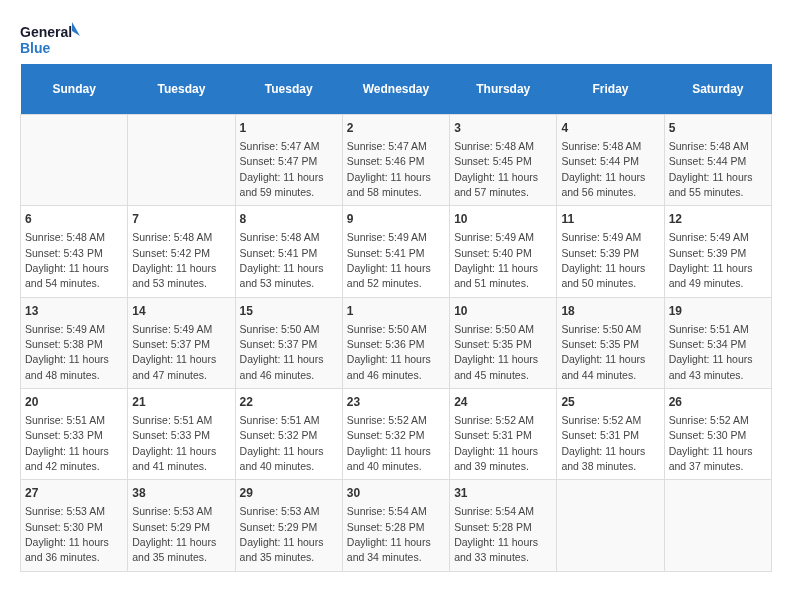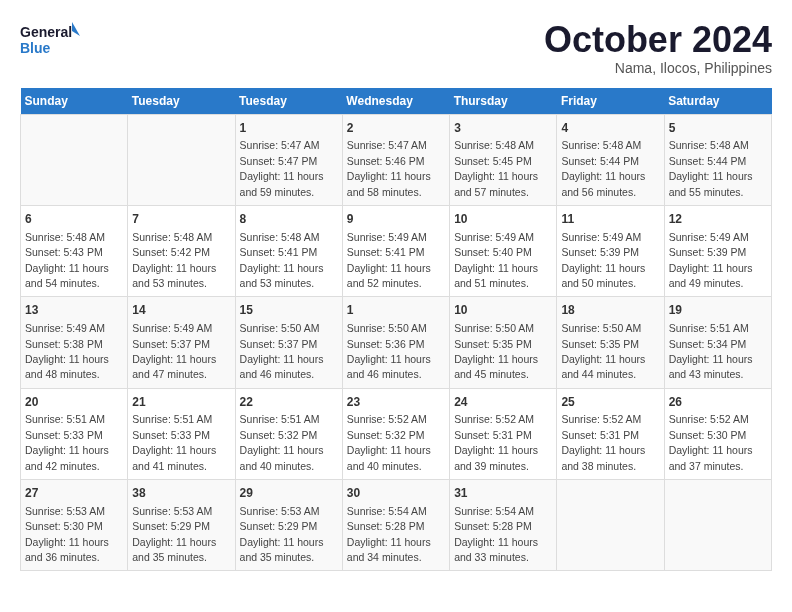--- a/index.html
+++ b/index.html
@@ -7,21 +7,21 @@
       font-family: Arial, sans-serif;
       background: #fff;
       width: 792px;
       min-height: 612px;
       padding: 20px;
     }
     .header-area {
       display: flex;
       justify-content: space-between;
       align-items: flex-start;
-      margin-bottom: 12px;
+      margin-bottom: 4px;
     }
     .logo {
       display: flex;
       align-items: center;
       gap: 4px;
     }
     .title-area {
       text-align: right;
     }
     .month-title {
@@ -35,22 +35,22 @@
       color: #555;
     }
     table {
       width: 100%;
       border-collapse: collapse;
       font-size: 11px;
     }
     thead tr th {
       background-color: #2979c9;
       color: white;
-      padding: 6px 4px;
-      text-align: left;
+      padding: 18px 4px;
+      text-align: center;
       font-size: 12px;
       font-weight: bold;
     }
     tbody tr td {
       vertical-align: top;
       padding: 5px 4px;
       border: 1px solid #ddd;
       width: 107px;
       min-height: 70px;
       color: #333;
@@ -81,24 +81,20 @@
 <body>
 
 <div class="header-area">
   <div class="logo">
   <svg width="60" height="40" viewBox="0 0 60 40" xmlns="http://www.w3.org/2000/svg">
     <text x="0" y="17" font-size="14" font-weight="bold" font-family="Arial" fill="#1a1a2e">General</text>
     <text x="0" y="33" font-size="14" font-weight="bold" font-family="Arial" fill="#2979c9">Blue</text>
     <polygon points="52,2 60,16 52,11" fill="#2979c9"></polygon>
   </svg>
 </div>
-  <div class="title-area">
-    <div class="month-title">October 2024</div>
-    <div class="subtitle">Nama, Ilocos, Philippines</div>
-  </div>
 </div>
 
 <table>
   <thead>
     <tr>
     <th>Sunday</th>
         <th>Tuesday</th>
         <th>Tuesday</th>
         <th>Wednesday</th>
         <th>Thursday</th>

